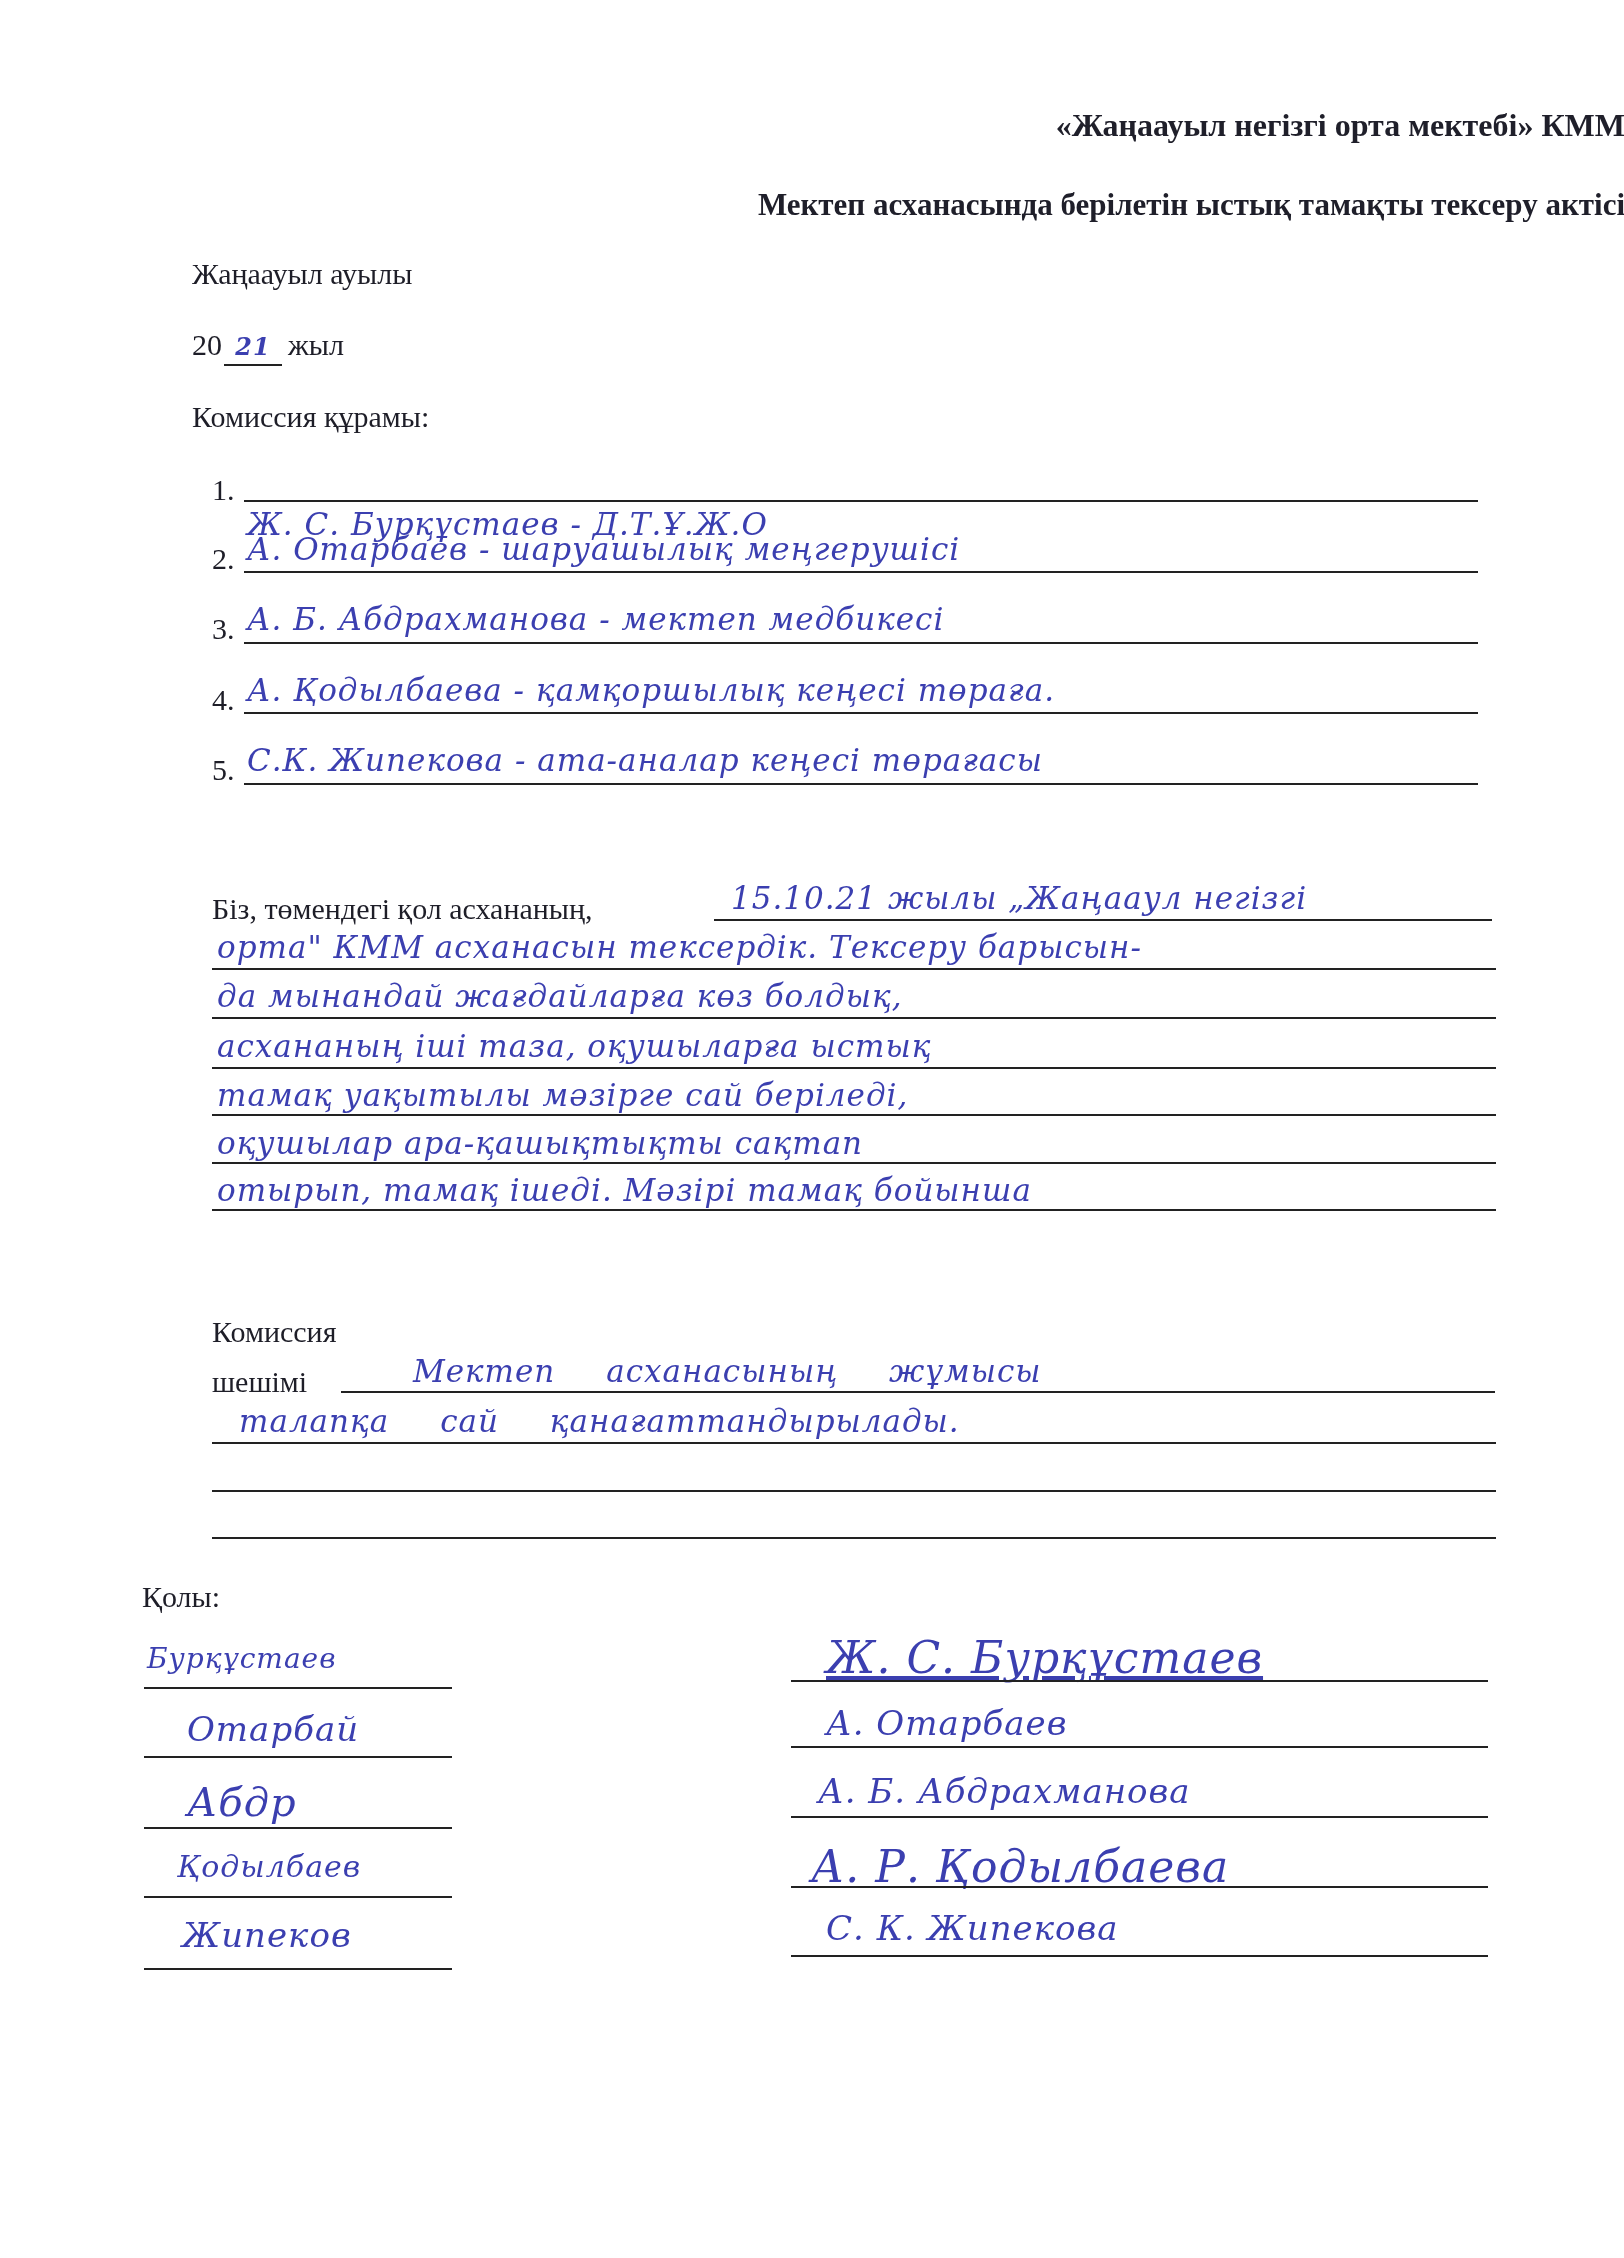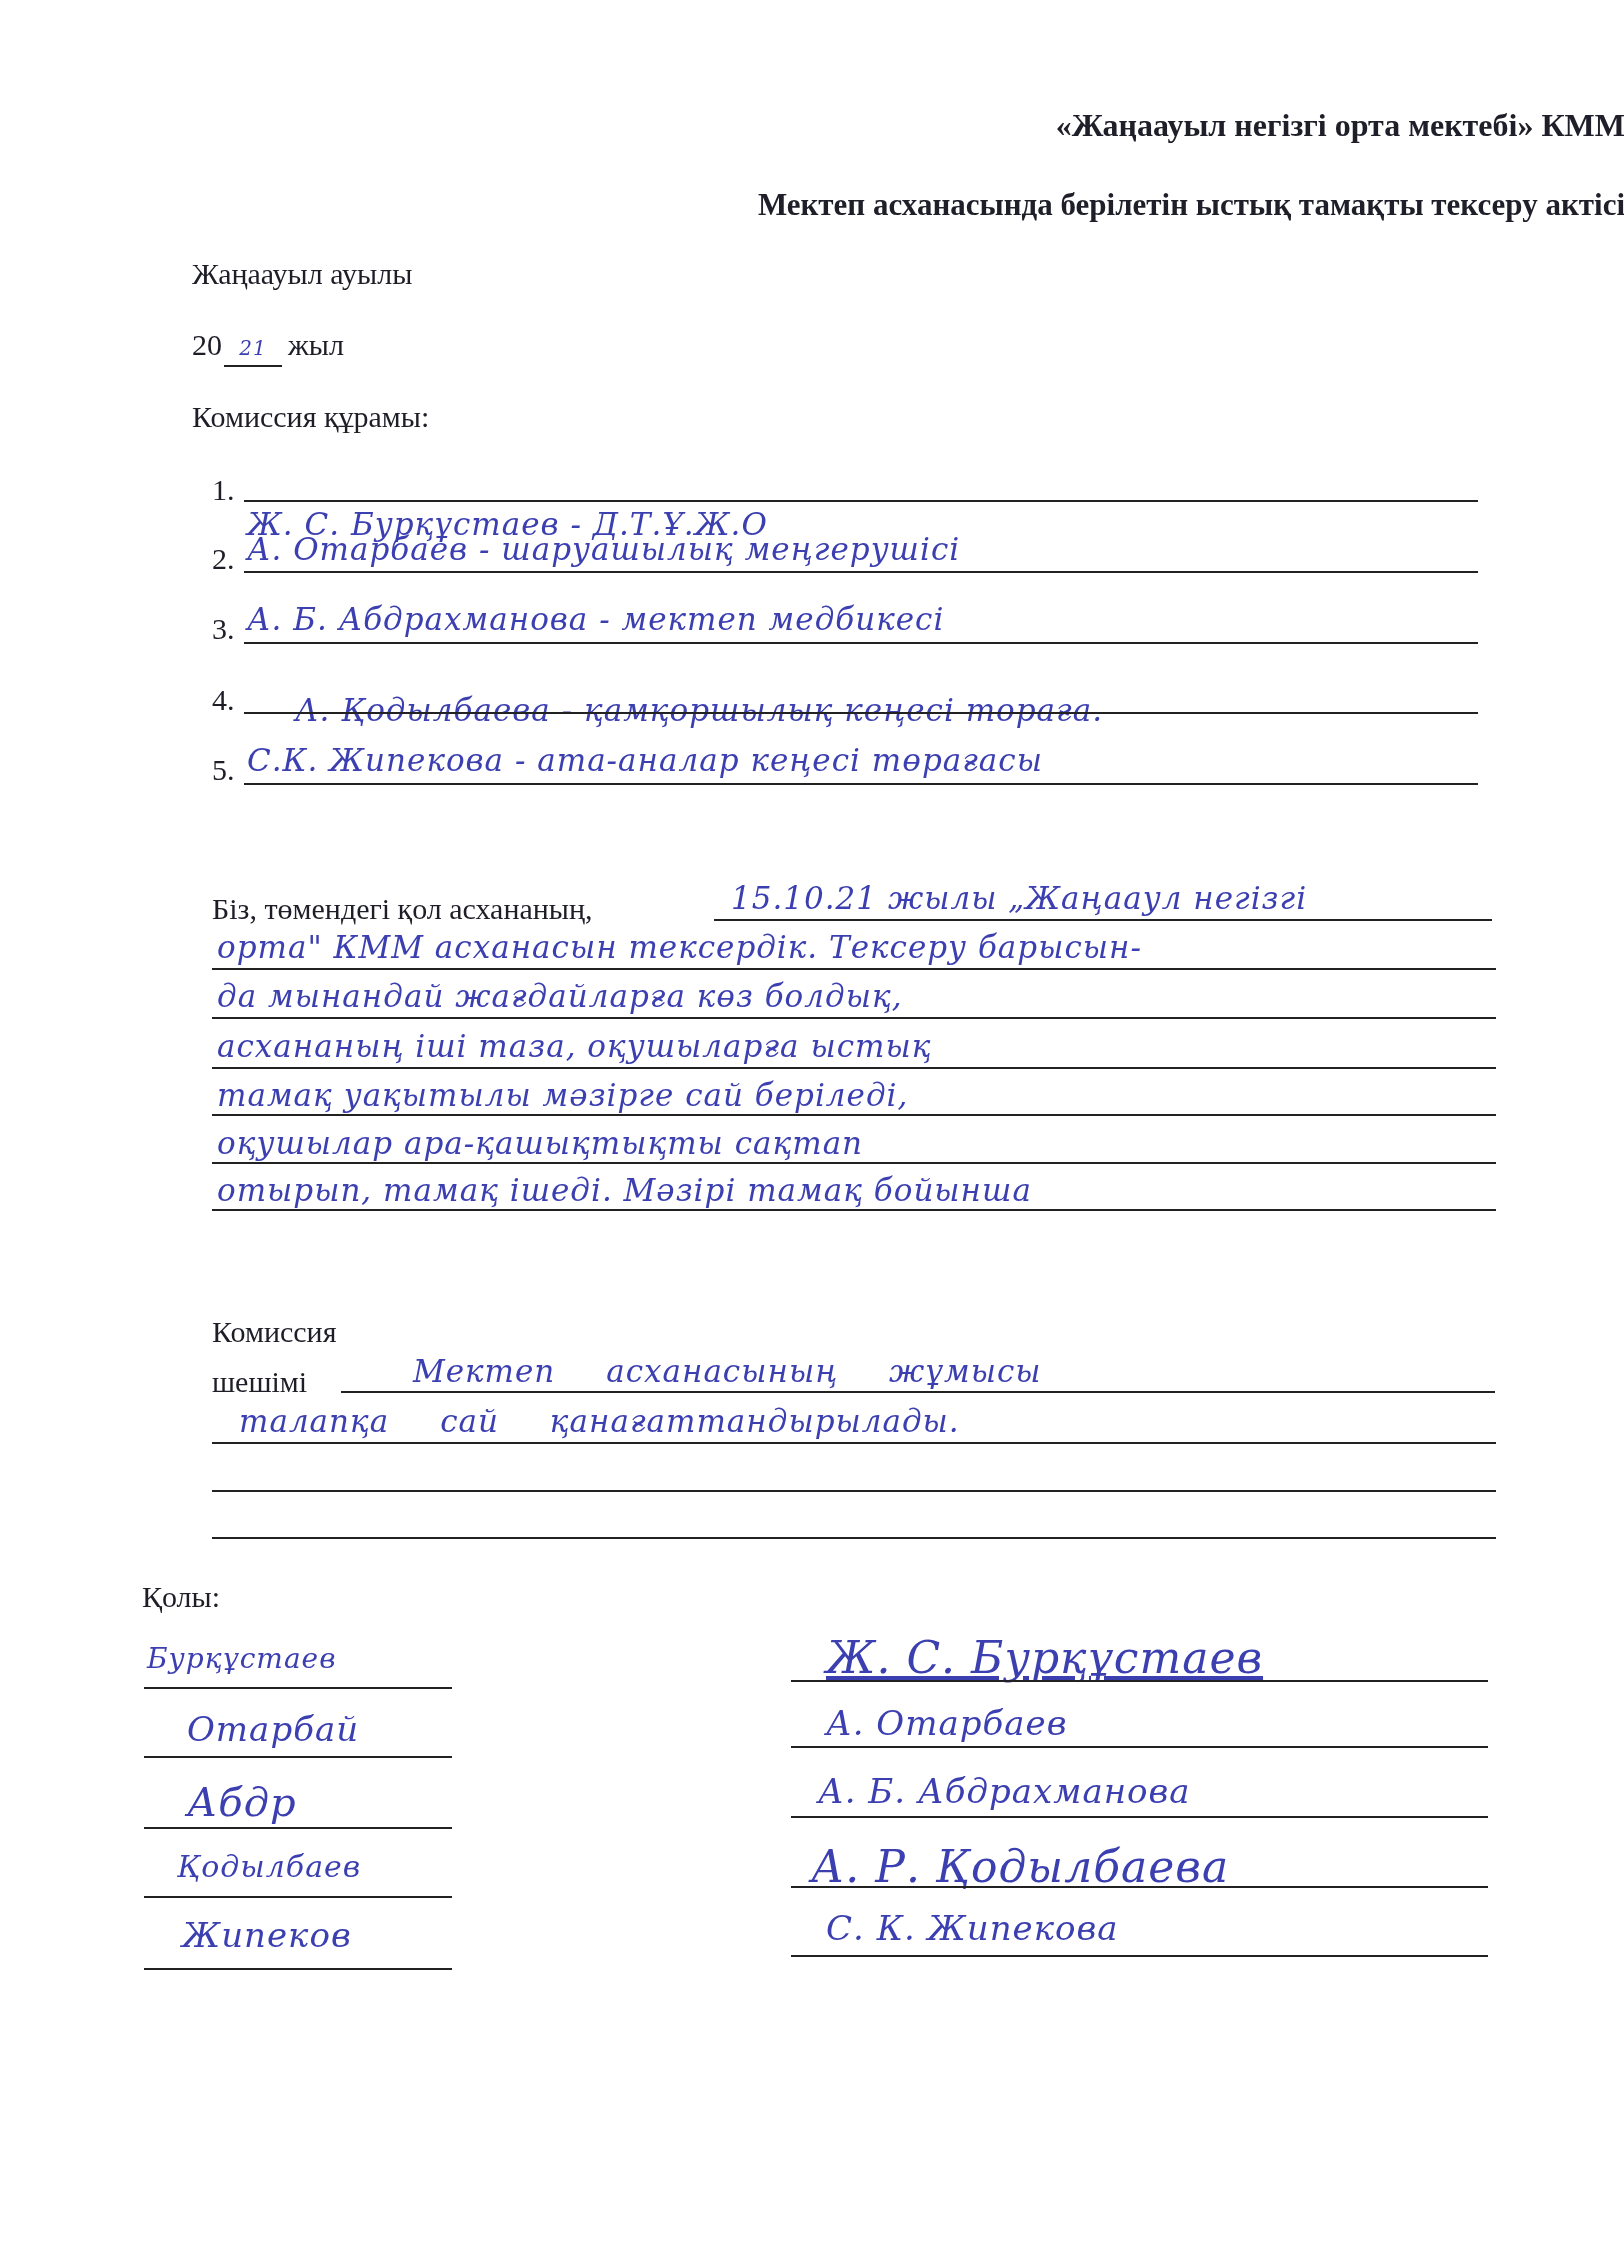--- a/index.html
+++ b/index.html
@@ -16,21 +16,21 @@
 </head>
 <body>
 
 <div class="abs title" style="left:0; width:1625px; top:107px; font-size:32px;">«Жаңаауыл негізгі орта мектебі» КММ</div>
 <div class="abs title" style="left:0; width:1625px; top:187px; font-size:31px;">Мектеп асханасында берілетін ыстық тамақты тексеру актісі</div>
 
 <div class="abs printed" style="left:192px; top:257px;">Жаңаауыл ауылы</div>
 
 <div class="abs printed" style="left:192px; top:328px;">
   <span>20</span><span style="display:inline-block; width:58px; border-bottom:2px solid #222; text-align:center; margin:0 6px 0 2px;">
-    <span class="hw" style="font-size:20px;">21</span>
+    <span class="hw" style="font-size:24px;font-weight:bold;">21</span>
   </span><span>жыл</span>
 </div>
 
 <div class="abs printed" style="left:192px; top:400px;">Комиссия құрамы:</div>
 
 <div>
   <div class="abs printed num" style="left:212px; top:473px;">1.</div>
   <div class="abs hw" style="left:247px; top:462px;margin-top:44px;">Ж. С. Бурқұстаев - Д.Т.Ұ.Ж.О</div>
   <div class="rule" style="left:244px; top:500px; width:1234px;"></div>
 </div>
@@ -39,21 +39,21 @@
   <div class="abs hw" style="left:247px; top:531px;">А. Отарбаев - шаруашылық меңгерушісі</div>
   <div class="rule" style="left:244px; top:571px; width:1234px;"></div>
 </div>
 <div>
   <div class="abs printed num" style="left:212px; top:612px;">3.</div>
   <div class="abs hw" style="left:247px; top:601px;">А. Б. Абдрахманова - мектеп медбикесі</div>
   <div class="rule" style="left:244px; top:642px; width:1234px;"></div>
 </div>
 <div>
   <div class="abs printed num" style="left:212px; top:683px;">4.</div>
-  <div class="abs hw" style="left:247px; top:692px;margin-left:48px;">А. Қодылбаева - қамқоршылық кеңесі төраға.</div>
+  <div class="abs hw" style="left:247px; top:672px;">А. Қодылбаева - қамқоршылық кеңесі төраға.</div>
   <div class="rule" style="left:244px; top:712px; width:1234px;"></div>
 </div>
 <div>
   <div class="abs printed num" style="left:212px; top:753px;">5.</div>
   <div class="abs hw" style="left:247px; top:742px;">С.К. Жипекова - ата-аналар кеңесі төрағасы</div>
   <div class="rule" style="left:244px; top:783px; width:1234px;"></div>
 </div>
 
 <div class="abs printed" style="left:212px; top:892px;">Біз, төмендегі қол асхананың,</div>
 <div class="abs hw" style="left:731px; top:880px;">15.10.21 жылы „Жаңааул негізгі</div>

